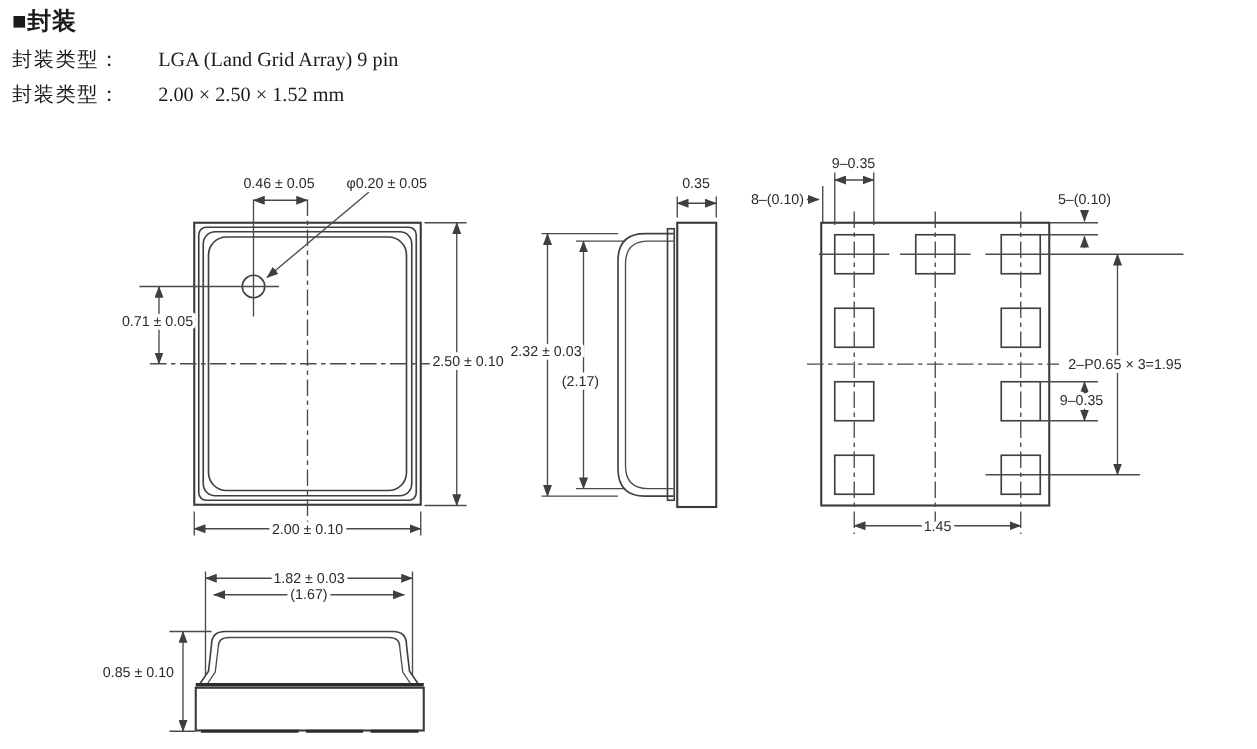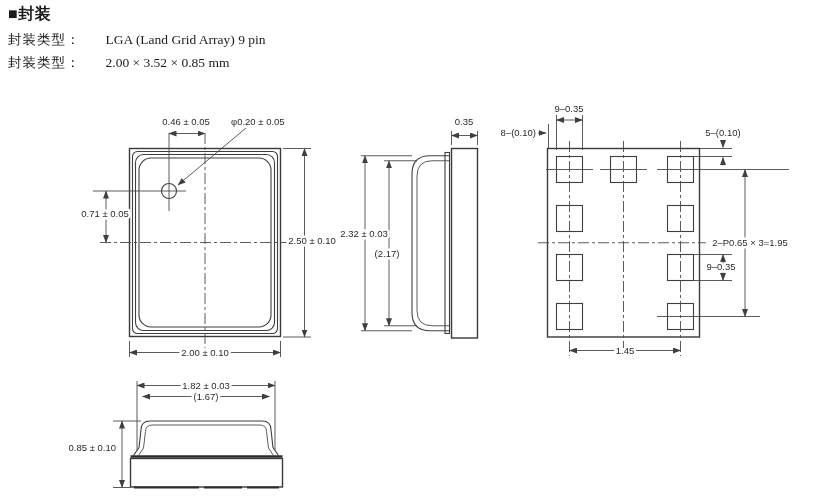--- a/index.html
+++ b/index.html
@@ -24,21 +24,21 @@
 </style>
 </head>
 <body>
 
 <div class="header">
   <div class="title">■封装</div>
   <div class="spec-line">
     <span class="lab">封装类型：</span><span class="val">LGA (Land Grid Array) 9 pin</span>
   </div>
   <div class="spec-line">
-    <span class="lab">封装类型：</span><span class="val">2.00 × 3.52 × 0.85 mm</span>
+    <span class="lab">封装类型：</span><span class="val">2.00 × 2.50 × 1.52 mm</span>
   </div>
 </div>
 
 <svg width="838" height="499" viewBox="0 0 838 499">
   <defs>
     <marker id="ar" viewBox="0 0 8 6" markerWidth="8" markerHeight="6" refX="7.5" refY="3" orient="auto-start-reverse" markerUnits="userSpaceOnUse">
       <path d="M0,0 L8,3 L0,6 Z" fill="#3f3f3f"></path>
     </marker>
   </defs>
 

